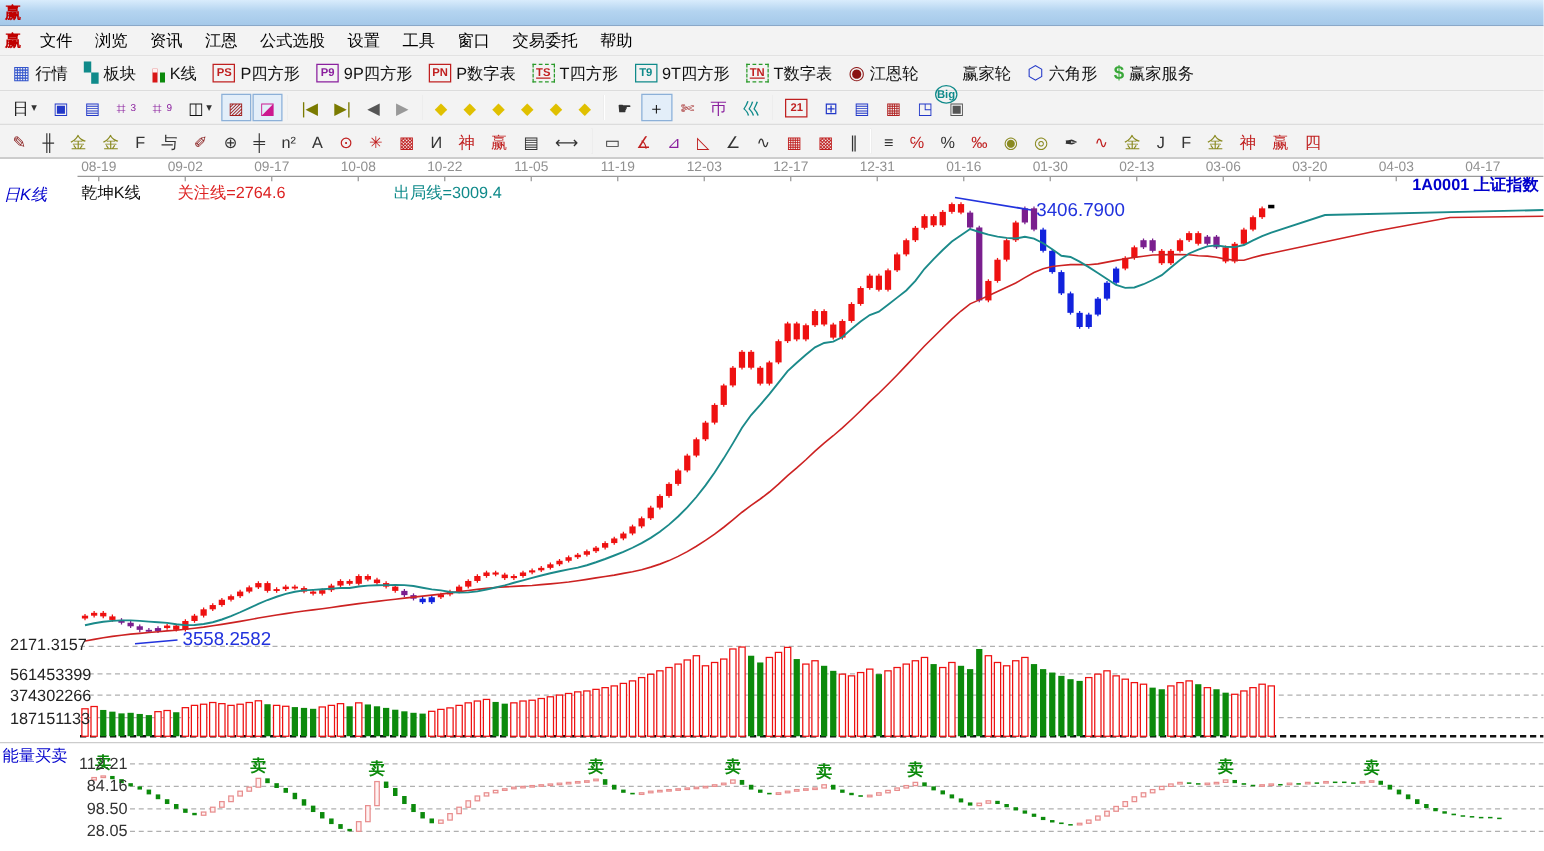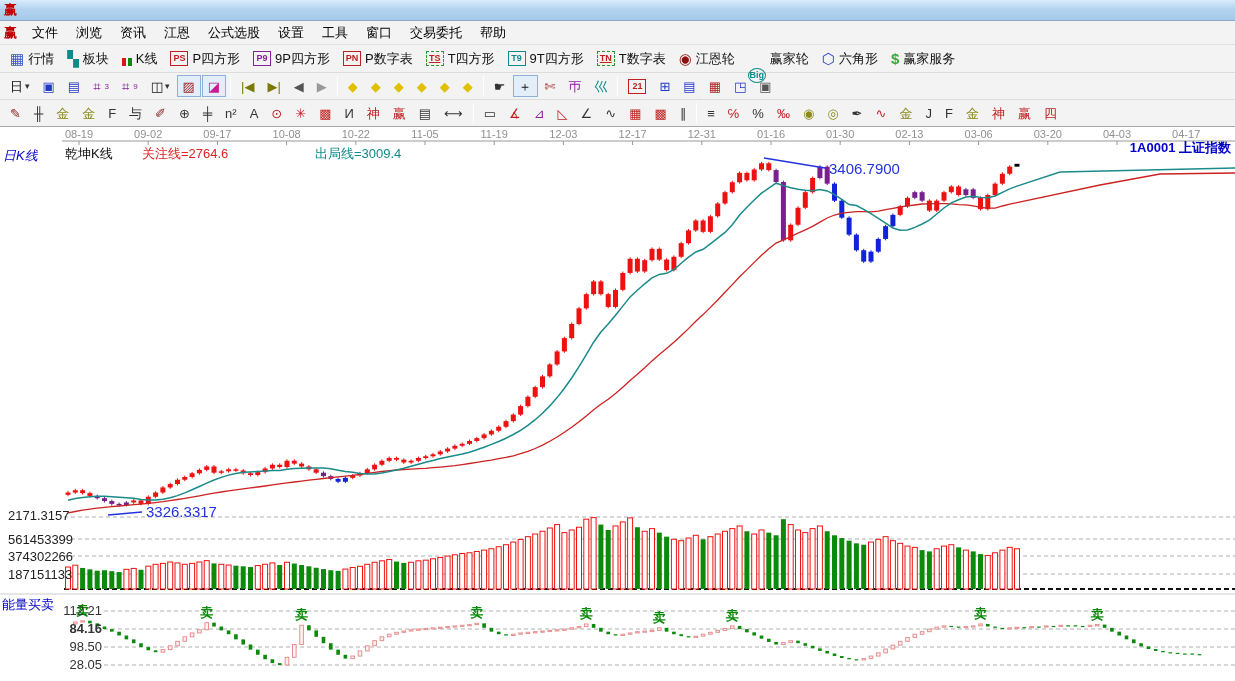--- a/index.html
+++ b/index.html
@@ -959,27 +959,27 @@
       </g>
     </svg>
 
   <span class="lbl blue" style="left:3px; top:20px;font-style:italic;">日K线</span>
   <span class="lbl" style="left:65px; top:18px; color:#111;">乾坤K线</span>
   <span class="lbl red" style="left:142px; top:18px;">关注线=2764.6</span>
   <span class="lbl teal" style="left:268px; top:18px;margin-left:47px;">出局线=3009.4</span>
   <span class="lbl blue bold" style="right:4px; top:12px;">1A0001  上证指数</span>
 
   <span class="ann" style="left:829px; top:33px;">3406.7900</span>
-  <span class="ann" style="left:146px; top:376px;">3326.3317</span>
+  <span class="ann" style="left:146px; top:376px;">3558.2582</span>
 
   <span class="lbl" style="left:8px; top:381px;">2171.3157</span>
   <span class="lbl" style="left:8px; top:405px;">561453399</span>
   <span class="lbl" style="left:8px; top:422px;">374302266</span>
   <span class="lbl" style="left:8px; top:440px;">187151133</span>
 
   <span class="lbl blue" style="left:2px; top:469px;">能量买卖</span>
   <span class="axis-num" style="left:30px; top:476px;">112.21</span>
-  <span class="axis-num" style="left:30px; top:494px;font-weight:bold;">84.16</span>
+  <span class="axis-num" style="left:30px; top:494px;">84.16</span>
   <span class="axis-num" style="left:30px; top:512px;">98.50</span>
   <span class="axis-num" style="left:30px; top:530px;">28.05</span>
 
   <span id="date-axis"><span class="date-tick" style="left: 79px;">08-19</span><span class="date-tick" style="left: 148.2px;">09-02</span><span class="date-tick" style="left: 217.4px;">09-17</span><span class="date-tick" style="left: 286.6px;">10-08</span><span class="date-tick" style="left: 355.8px;">10-22</span><span class="date-tick" style="left: 425px;">11-05</span><span class="date-tick" style="left: 494.2px;">11-19</span><span class="date-tick" style="left: 563.4px;">12-03</span><span class="date-tick" style="left: 632.6px;">12-17</span><span class="date-tick" style="left: 701.8px;">12-31</span><span class="date-tick" style="left: 771px;">01-16</span><span class="date-tick" style="left: 840.2px;">01-30</span><span class="date-tick" style="left: 909.4px;">02-13</span><span class="date-tick" style="left: 978.6px;">03-06</span><span class="date-tick" style="left: 1047.8px;">03-20</span><span class="date-tick" style="left: 1117px;">04-03</span><span class="date-tick" style="left: 1186.2px;">04-17</span></span>
 </div>
 
 </body></html>

